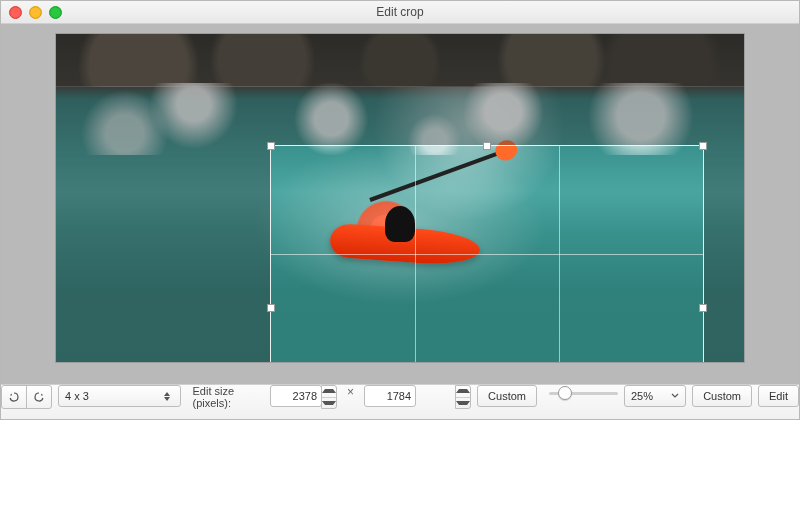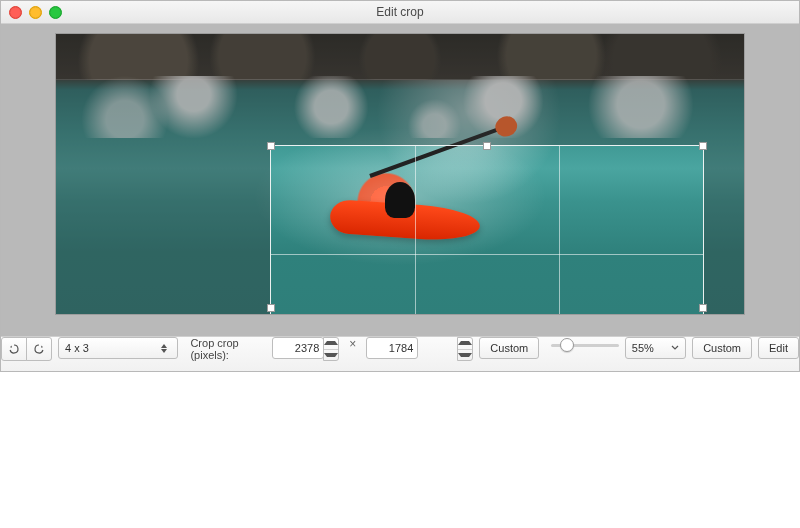--- a/index.html
+++ b/index.html
@@ -8,21 +8,21 @@
     width: 800px;
     height: 528px;
     font-family: -apple-system, "Helvetica Neue", Arial, sans-serif;
     font-size: 12px;
     color: #333;
     background: #fff;
     overflow: hidden;
   }
   .window {
     width: 800px;
-    height: 372px;
+    height: 420px;
     display: flex;
     flex-direction: column;
     border: 1px solid #b8b8b8;
     box-sizing: border-box;
     background: #f0f0f0;
   }
   
   .titlebar {
     height: 22px;
     background: linear-gradient(#f6f6f6, #e8e8e8);
@@ -288,21 +288,21 @@
       </div>
     </div>
 
     <div class="select">
       <span>4 x 3</span>
       <span class="chev"></span>
     </div>
 
     <div class="flex1"></div>
 
-    <span class="label">Crop crop (pixels):</span>
+    <span class="label">Edit size (pixels):</span>
 
     <div style="display:flex;">
       <div class="numfield">2378</div>
       <div class="stepper">
         <div>
             <div class="tri-up"></div>
           </div>
         <div>
             <div class="tri-down"></div>
           </div>
@@ -328,21 +328,21 @@
     </div>
 
     <div class="flex1"></div>
 
     <div class="slider">
       <div class="track"></div>
       <div class="thumb"></div>
     </div>
 
     <div class="select zoom-select">
-      <span>55%</span>
+      <span>25%</span>
       <span>
         <svg width="8" height="8" viewBox="0 0 8 8">
             <path d="M1 2l3 3 3-3" fill="none" stroke="#555" stroke-width="1.2"></path>
           </svg>
       </span>
     </div>
 
     <div class="btn">
       <span>Custom</span>
     </div>

